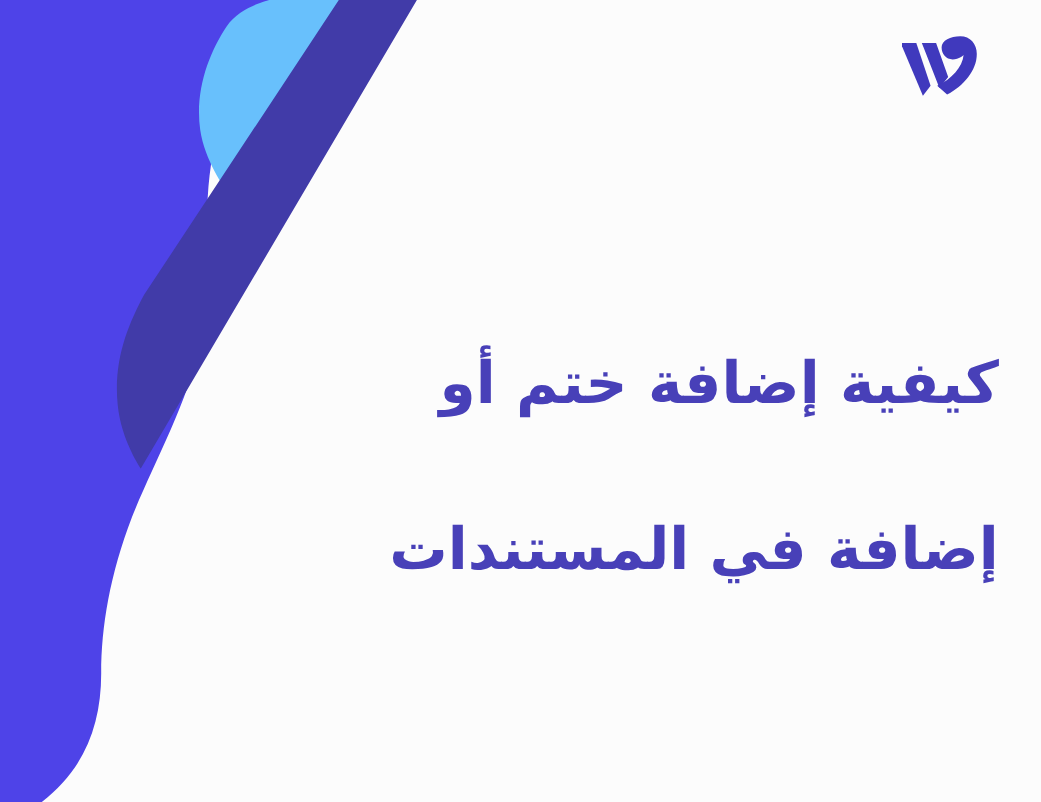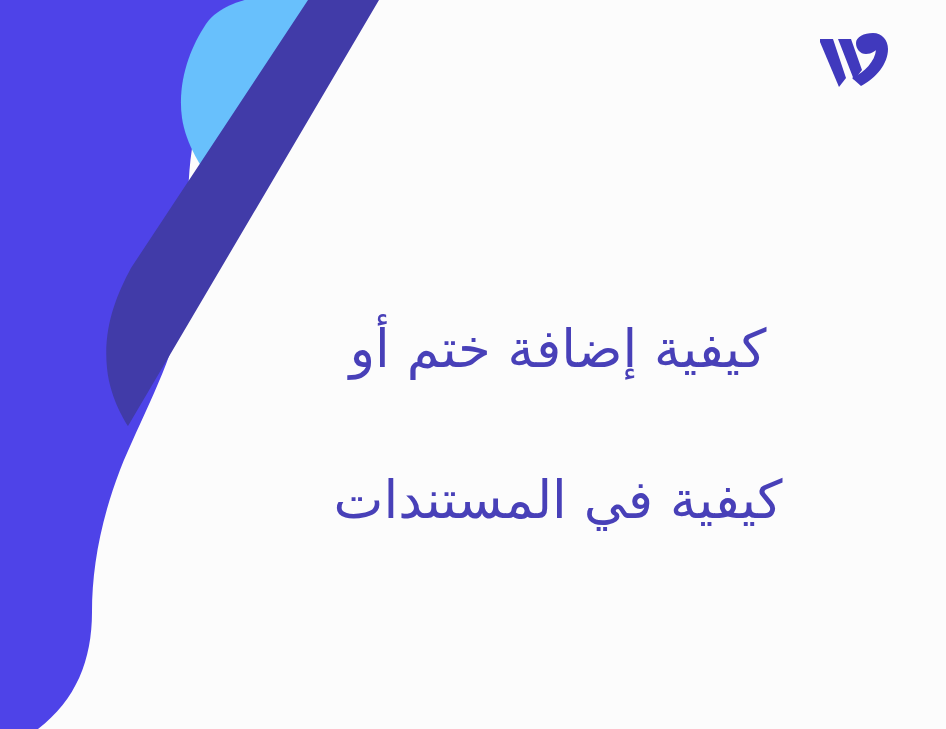--- a/index.html
+++ b/index.html
@@ -30,25 +30,25 @@
     width: 72px;
     height: 62px;
     display: block;
   }
   #logo-svg { display: block; width: 100%; height: 100%; }
   #headline {
     position: absolute;
     top: 236px;
     right: 38px;
     width: 700px;
-    text-align: center;
+    text-align: right;
     direction: rtl;
     line-height: 1.42;
     font-size: 53px;
-    font-weight: 400;
+    font-weight: 700;
     letter-spacing: 0px;
     color: #4840b8;
     white-space: pre-line;
   }
   .headline-line { display: block; }
 </style>
 </head>
 <body>
 
 <div id="card">
@@ -68,16 +68,16 @@
       <g fill="#4039bd">
         <path d="M2,9 L15,9 L28,48 L21,57 L2,12 Z"></path>
         <path d="M20,9 L33,9 L44,40 L36,50 L22,14 Z"></path>
         <path d="M55,3 C64,3 70,10 70,19 C70,34 58,48 43,56 L34,48 C47,42 57,31 58,20 C58,20 54,24 48,24 C42,24 38,19 38,13 C38,7 46,3 55,3 Z"></path>
       </g>
     </svg>
   </div>
 
   <div id="headline">
     <span class="headline-line">كيفية إضافة ختم أو</span>
-    <span class="headline-line">كيفية في المستندات</span>
+    <span class="headline-line">إضافة في المستندات</span>
   </div>
 
 </div>
 
 </body></html>

